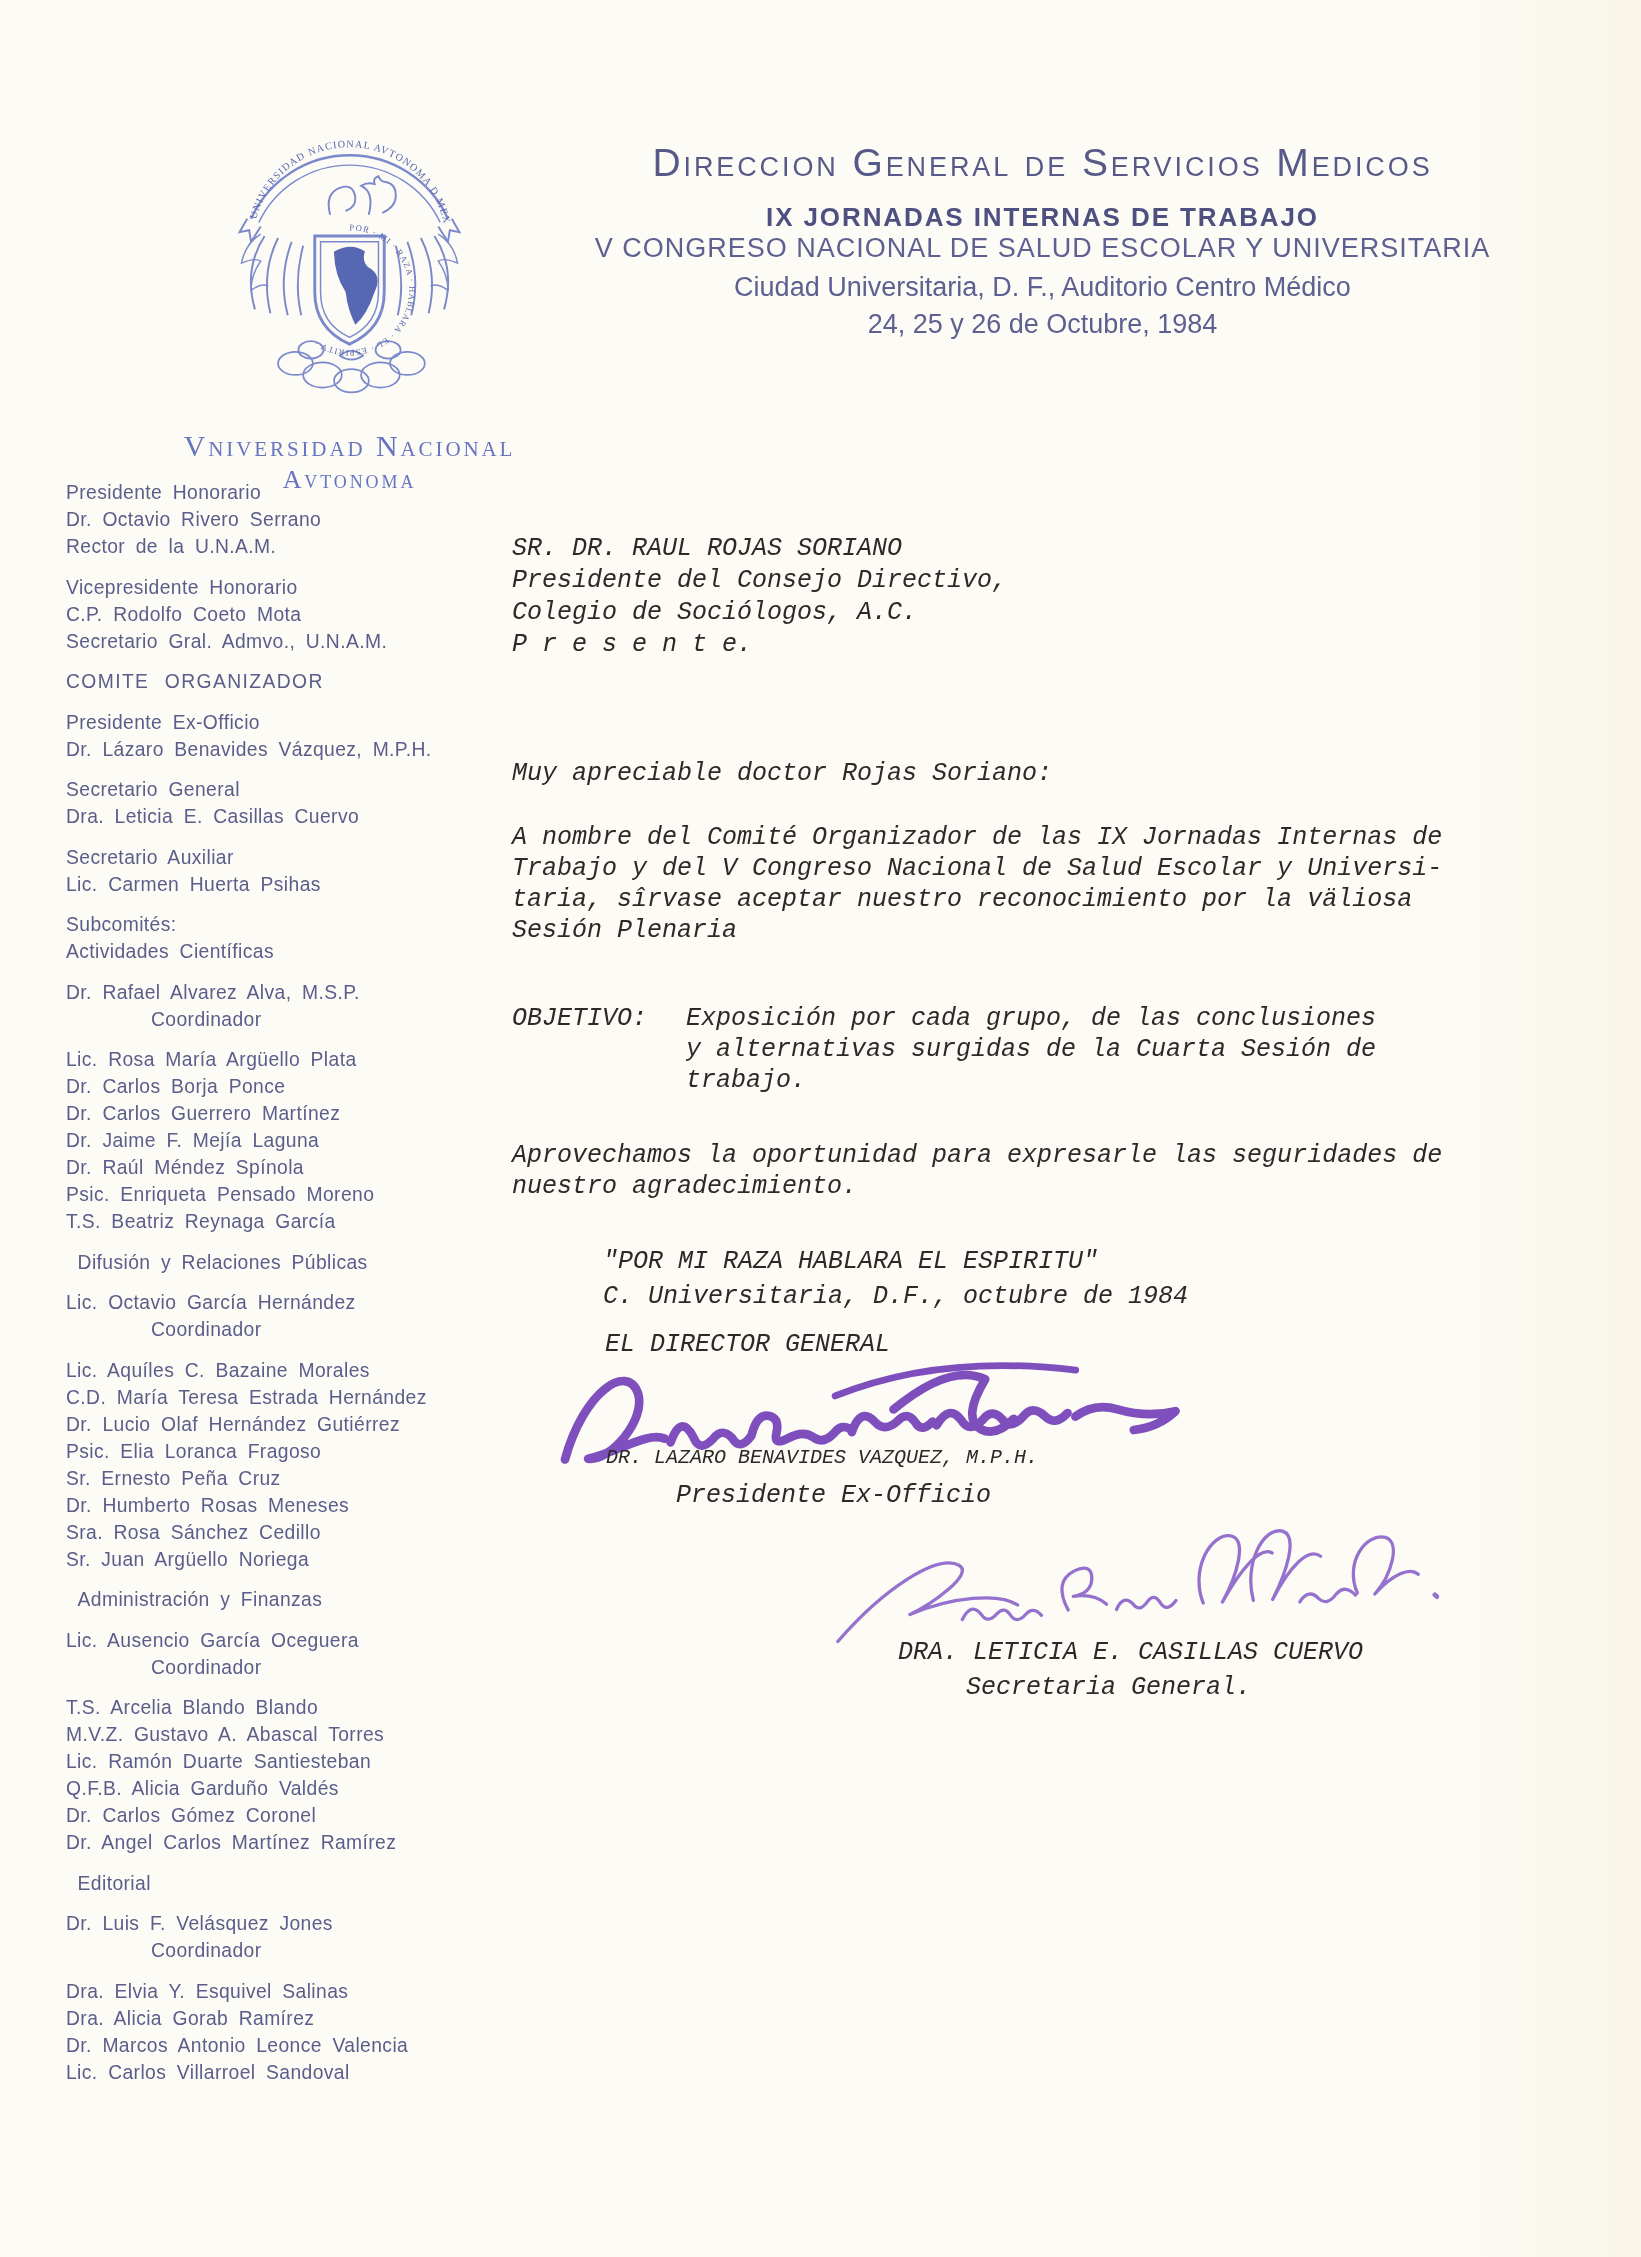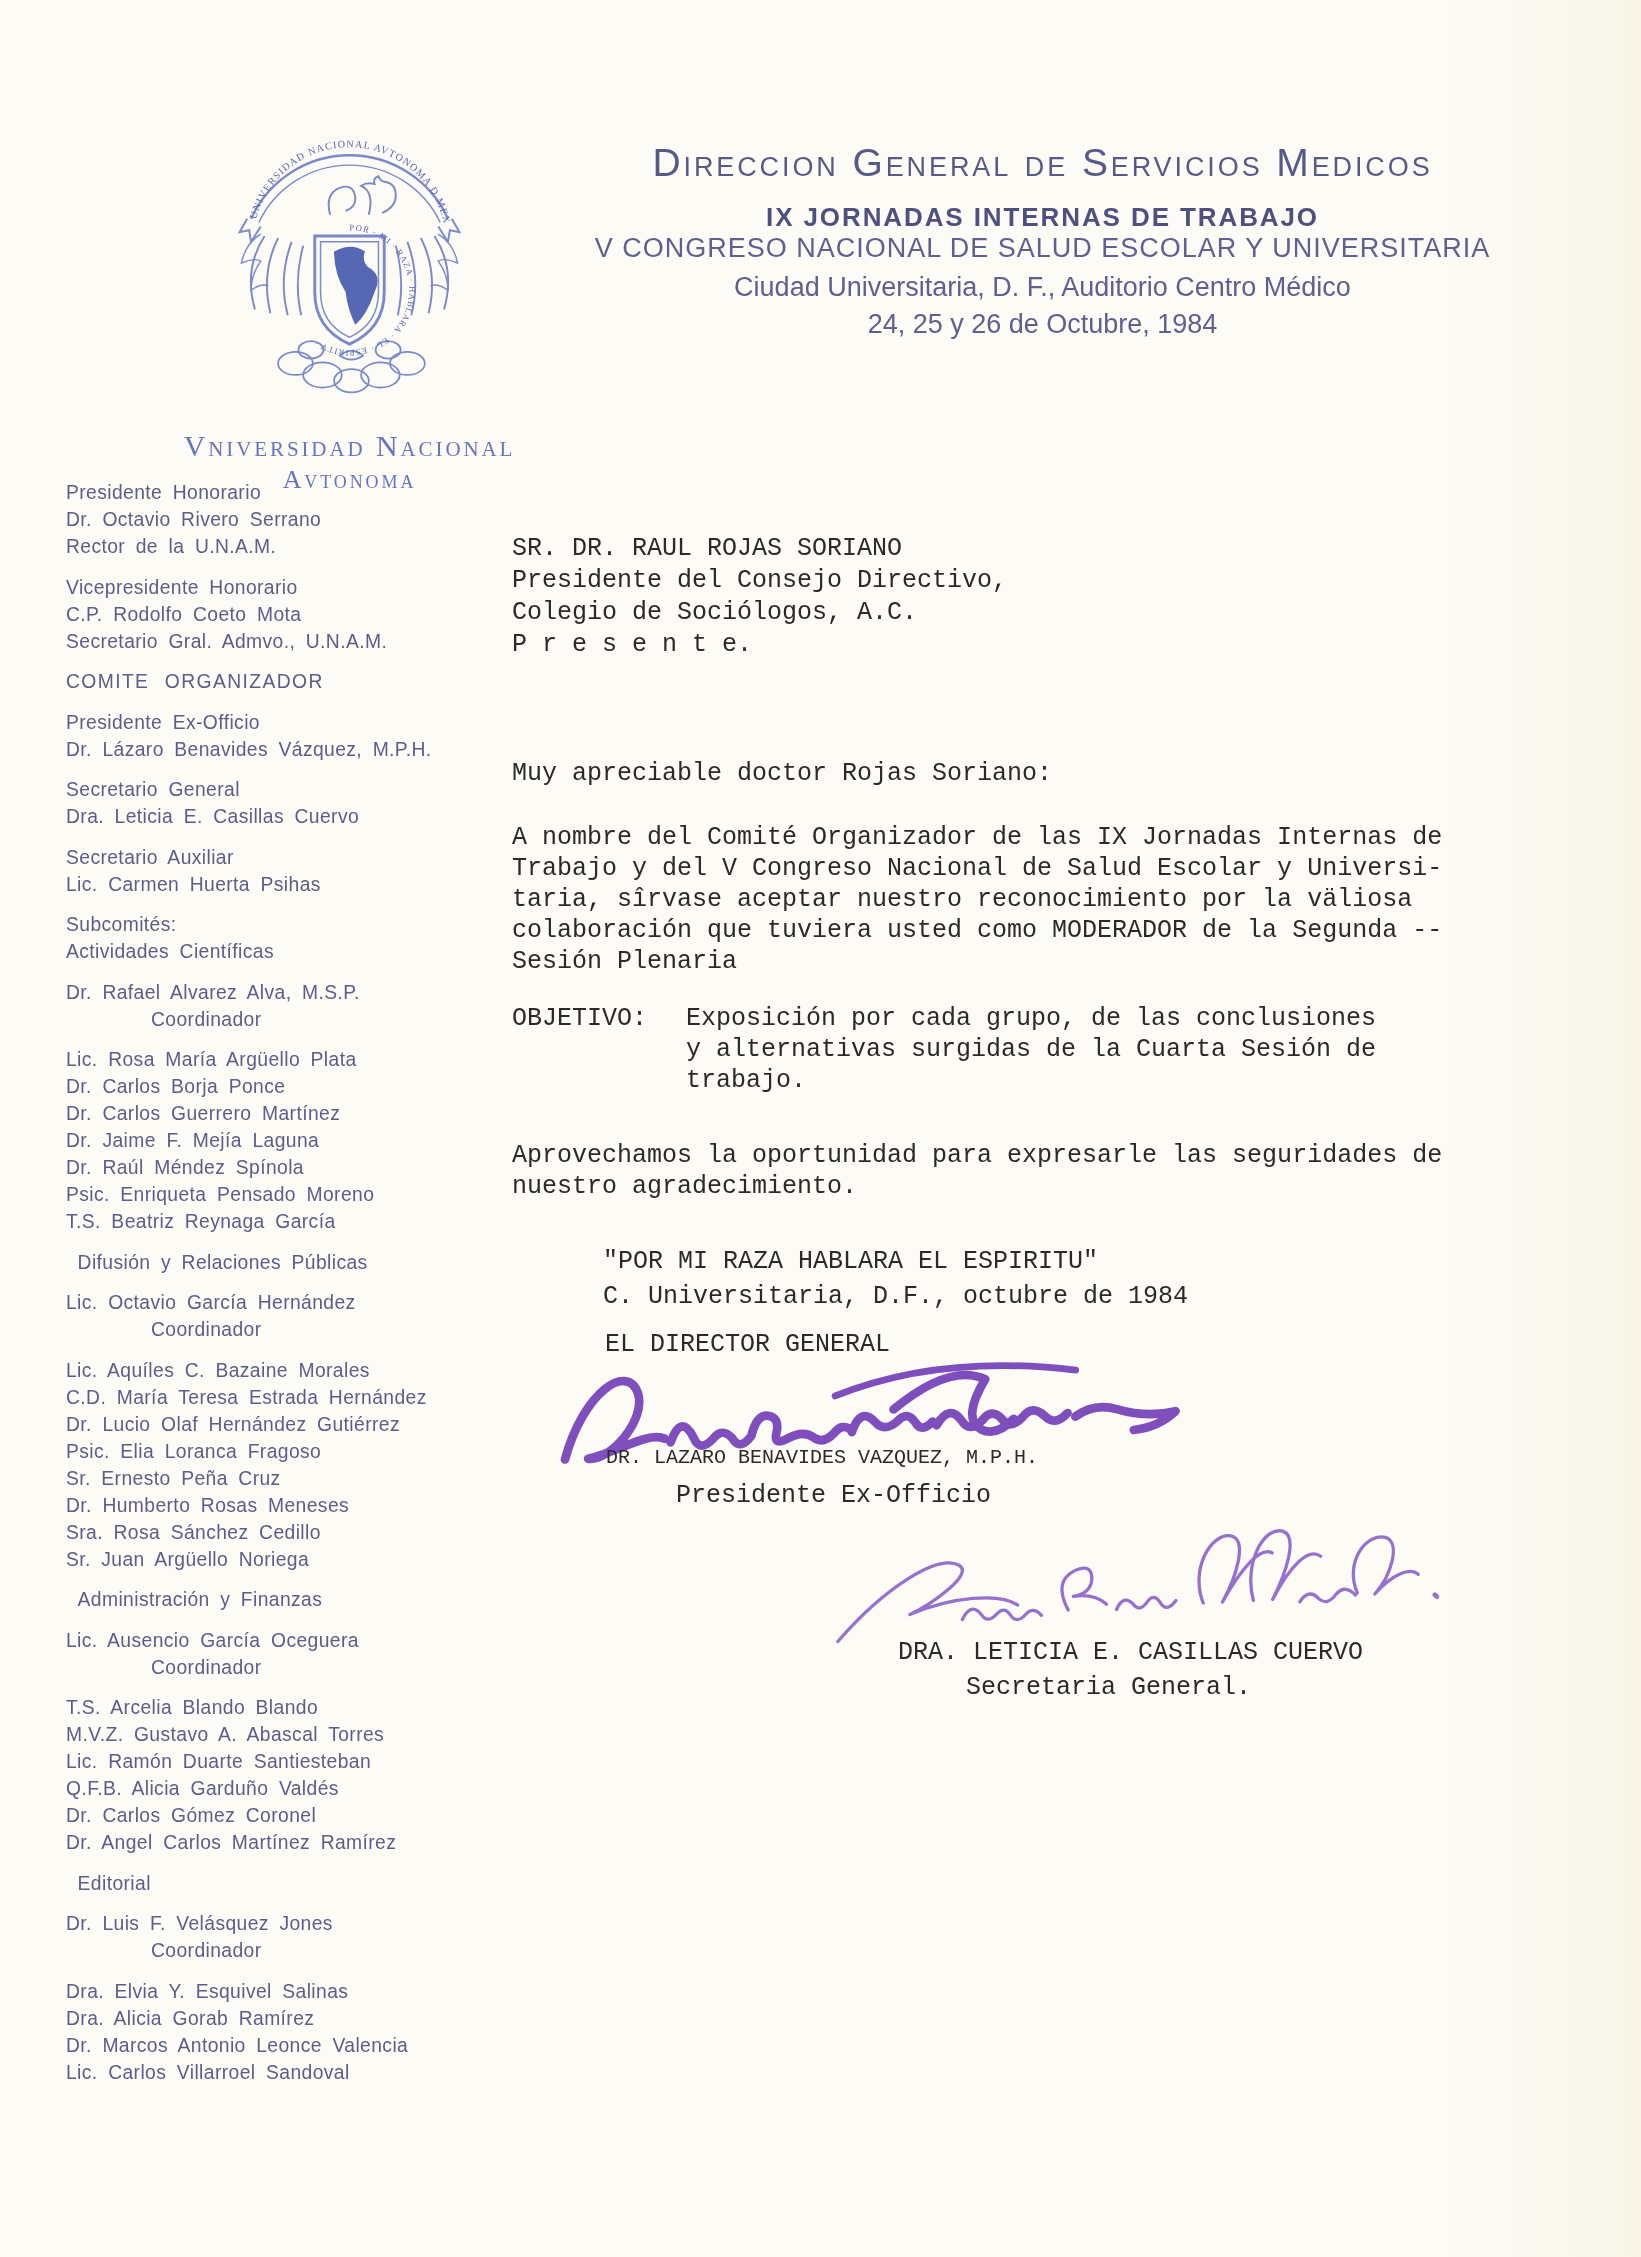--- a/index.html
+++ b/index.html
@@ -27,21 +27,21 @@
 
   
   .sidebar{position:absolute;left:66px;top:479px;width:415px;
     font-size:19.3px;line-height:27px;color:#5b5d8a;letter-spacing:0.4px;word-spacing:4.8px;}
   .sidebar .group{margin-bottom:13.5px;}
   .sidebar .group.heading{letter-spacing:1.4px;word-spacing:8.7px;}
   .sidebar .group.sub{margin-left:11.6px;}
   .sidebar .line.indent{padding-left:85px;}
 
   
-  .mono{font-family:"Liberation Mono","DejaVu Sans Mono",monospace;color:#2c2a27;}
+  .mono{font-family:"Liberation Mono","DejaVu Sans Mono",monospace;color:#2c2a27;font-style:italic;}
   .recipient{position:absolute;left:512px;top:533px;font-size:25px;line-height:32px;}
   .salutation{position:absolute;left:512px;top:759px;font-size:25px;}
   .para1{position:absolute;left:512px;top:822px;font-size:25px;line-height:31px;}
   .objetivo{position:absolute;left:512px;top:1003px;font-size:25px;line-height:31px;display:flex;}
   .objetivo .label{width:174px;flex:0 0 174px;}
   .para2{position:absolute;left:512px;top:1140px;font-size:25px;line-height:31px;}
   .motto{position:absolute;left:603px;top:1247px;font-size:25px;}
   .dateline{position:absolute;left:603px;top:1282px;font-size:25px;}
   .director{position:absolute;left:605px;top:1330px;font-size:25px;}
   .sig1-ink{position:absolute;left:546px;top:1334px;transform:rotate(-2deg);}
@@ -214,21 +214,20 @@
       <div>SR. DR. RAUL ROJAS SORIANO</div>
       <div>Presidente del Consejo Directivo,</div>
       <div>Colegio de Sociólogos, A.C.</div>
       <div>P r e s e n t e.</div>
     </div>
   <div class="salutation mono">Muy apreciable doctor Rojas Soriano:</div>
   <div class="para1 mono">
       <div>A nombre del Comité Organizador de las IX Jornadas Internas de</div>
       <div>Trabajo y del V Congreso Nacional de Salud Escolar y Universi-</div>
       <div>taria, sîrvase aceptar nuestro reconocimiento por la väliosa</div>
-      <div>colaboración que tuviera usted como MODERADOR de la Segunda --</div>
       <div>Sesión Plenaria</div>
     </div>
 
   <div class="objetivo mono">
     <div class="label">OBJETIVO:</div>
     <div>
         <div>Exposición por cada grupo, de las conclusiones</div>
         <div>y alternativas surgidas de la Cuarta Sesión de</div>
         <div>trabajo.</div>
       </div>

